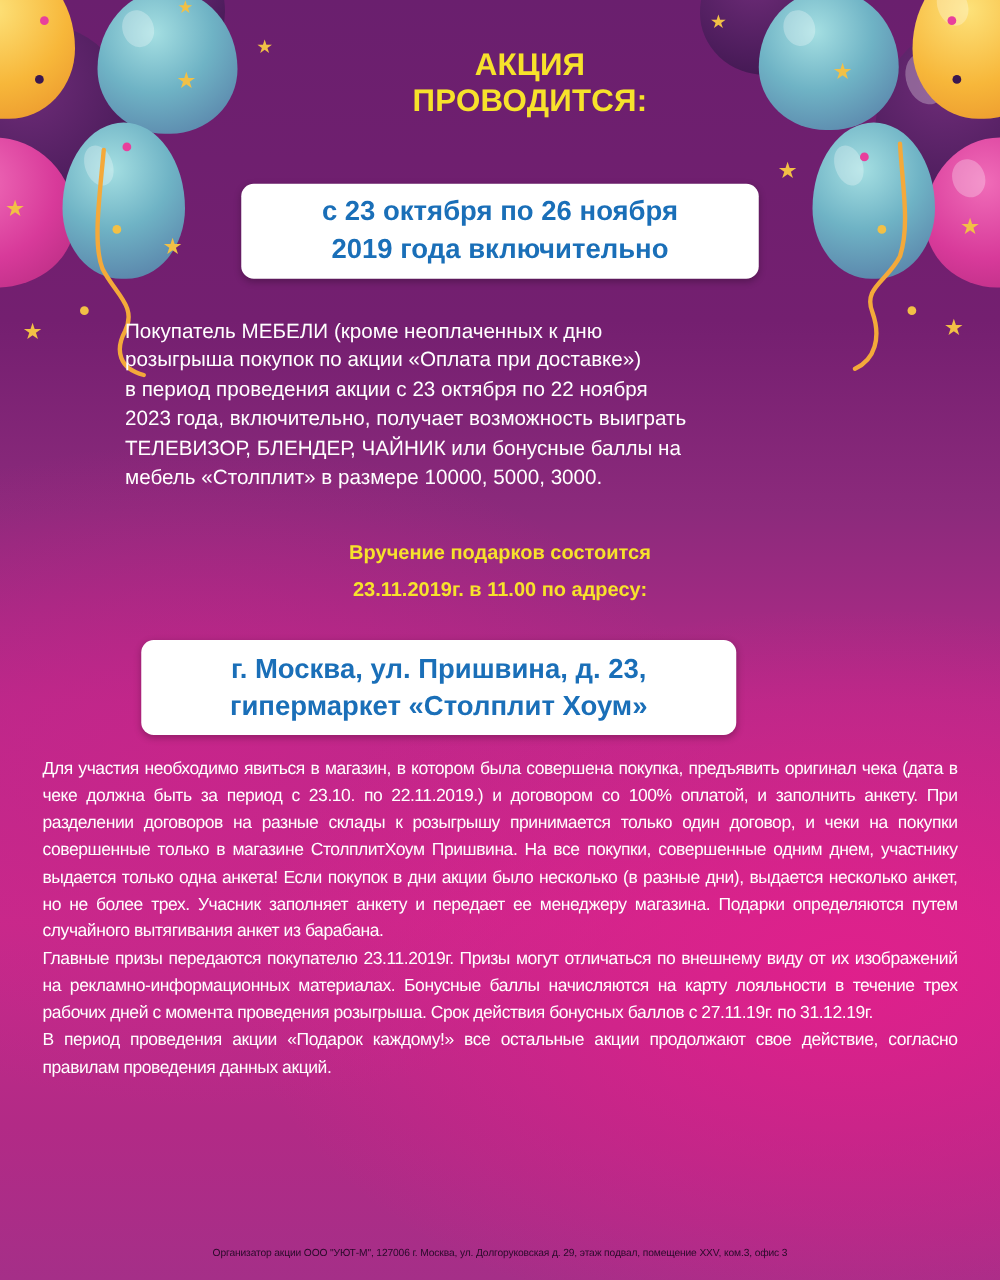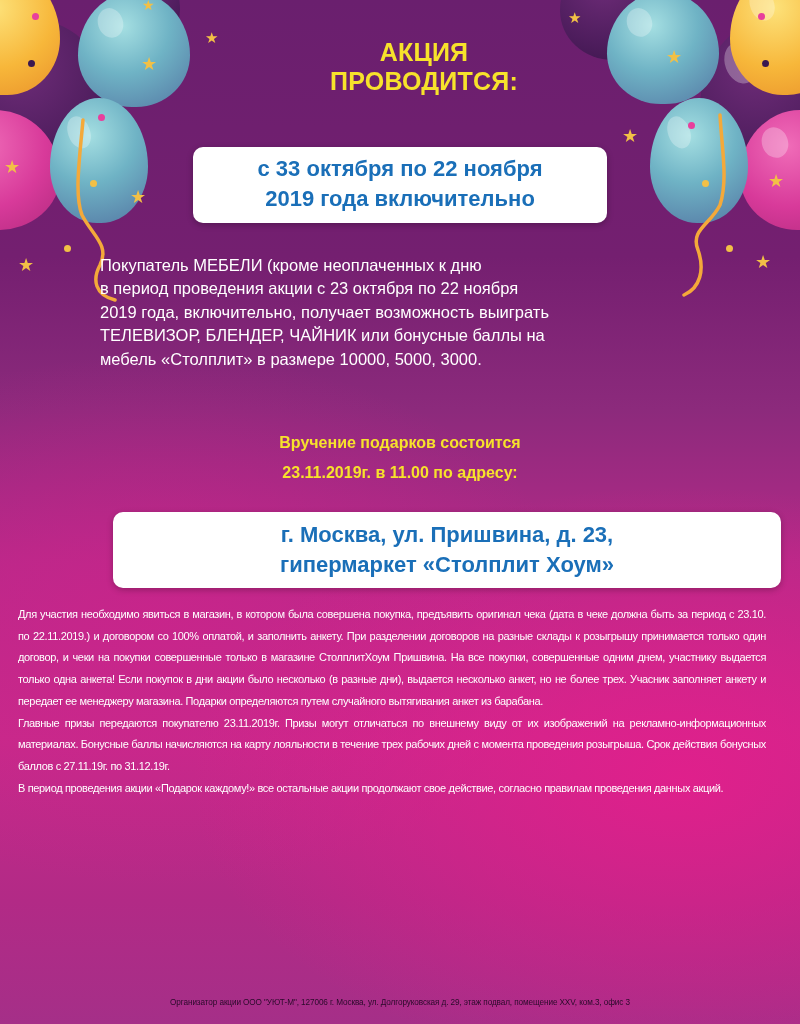--- a/index.html
+++ b/index.html
@@ -46,29 +46,29 @@
   .intro {
     position: absolute; left: 100px; right: 100px; top: 254px;
     text-align: left; color: #ffffff; font-size: 16.5px; line-height: 23.4px;
   }
   .subheadline {
     position: absolute; left: 0; right: 0; top: 428px;
     text-align: center; color: #f7e22b; font-weight: bold;
     font-size: 16px; line-height: 30px;
   }
   .address-box {
-    position: absolute; left: 113px; top: 512px; width: 668px; height: 76px;
+    position: absolute; left: 113px; top: 512px; width: 476px; height: 76px;
     background: #ffffff; border-radius: 10px;
     box-shadow: 0 2px 6px rgba(0,0,0,0.25);
     text-align: center; color: #1a6fb8; font-weight: bold;
     font-size: 22px; line-height: 30px; padding-top: 8px;
   }
   .rules {
-    position: absolute; left: 18px; right: 34px; top: 604px;
-    color: #ffffff; font-size: 11px; line-height: 21.7px;
+    position: absolute; left: 34px; right: 34px; top: 604px;
+    color: #ffffff; font-size: 14px; line-height: 21.7px;
     text-align: justify; letter-spacing: -0.35px;
     font-family: "Liberation Sans", sans-serif;
   }
   .rules p { margin: 0; text-align: justify; }
   .rules p.gap { }
   .footer {
     position: absolute; left: 0; right: 0; top: 997px;
     text-align: center; color: #2a0a2a; font-size: 8.2px; line-height: 11px;
     letter-spacing: -0.1px;
   }
@@ -120,28 +120,29 @@
   </svg>
 </div>
 
 <div class="content">
   <div class="headline">
     <div>АКЦИЯ</div>
     <div>ПРОВОДИТСЯ:</div>
   </div>
 
   <div class="date-box">
-    <div>с 33 октября по 22 ноября</div>
+    <div>с 23 октября по 26 ноября</div>
     <div>2019 года включительно</div>
   </div>
 
   <div class="intro">
     <div>Покупатель МЕБЕЛИ (кроме неоплаченных к дню</div>
+    <div>розыгрыша покупок по акции «Оплата при доставке»)</div>
     <div>в период проведения акции с 23 октября по 22 ноября</div>
-    <div>2019 года, включительно, получает возможность выиграть</div>
+    <div>2023 года, включительно, получает возможность выиграть</div>
     <div>ТЕЛЕВИЗОР, БЛЕНДЕР, ЧАЙНИК или бонусные баллы на</div>
     <div>мебель «Столплит» в размере 10000, 5000, 3000.</div>
   </div>
 
   <div class="subheadline">
     <div>Вручение подарков состоится</div>
     <div>23.11.2019г. в 11.00 по адресу:</div>
   </div>
 
   <div class="address-box">

